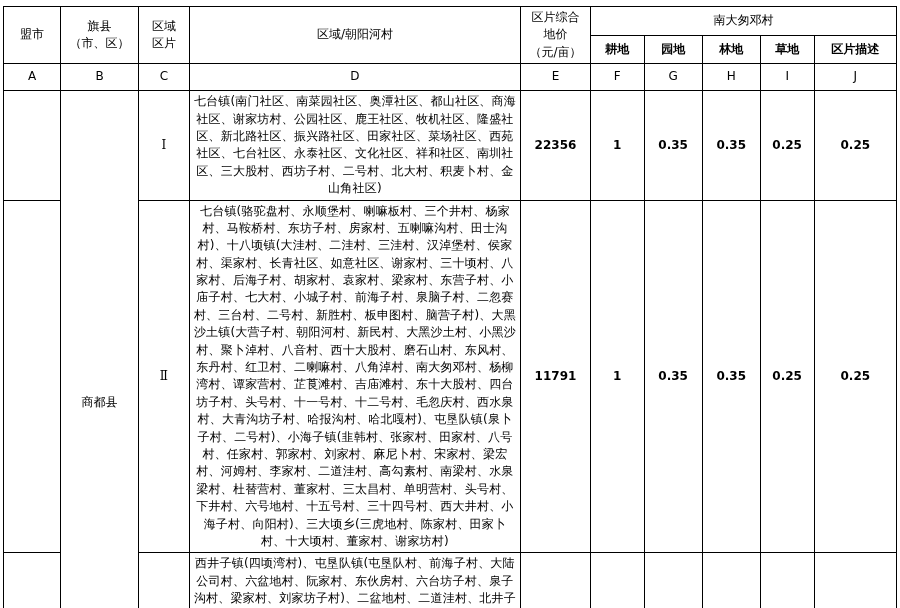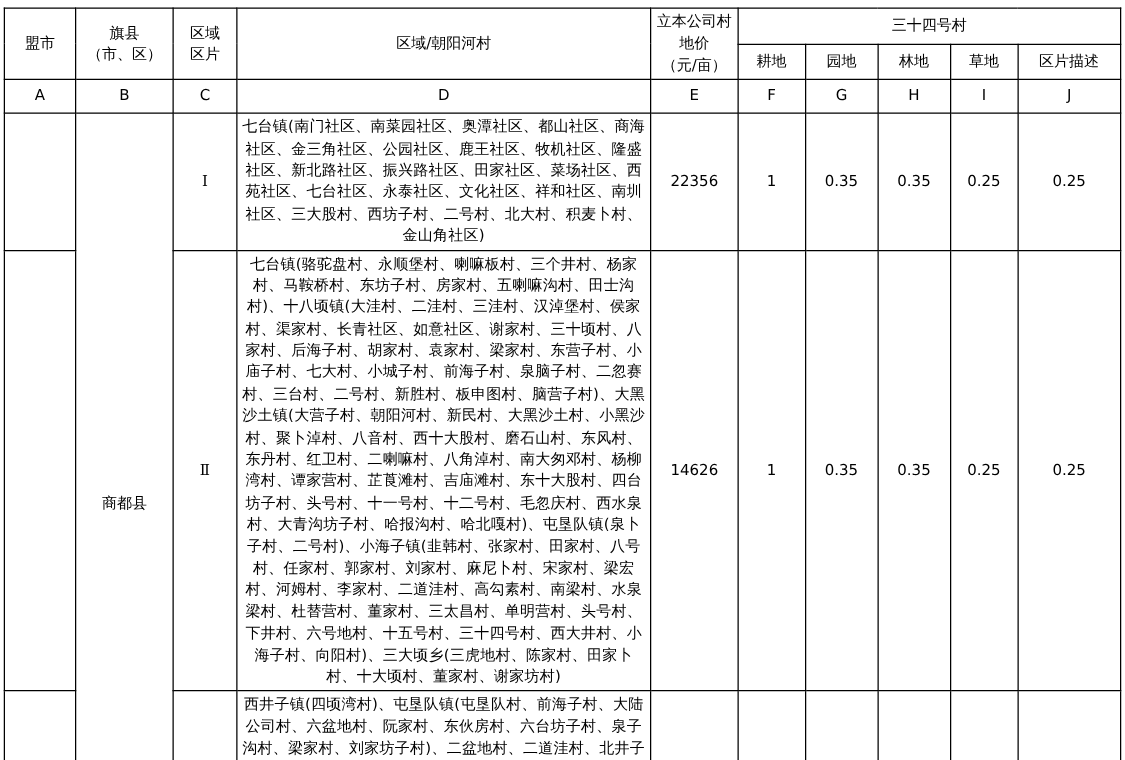--- a/index.html
+++ b/index.html
@@ -33,21 +33,21 @@
     font-size: 12px;
     line-height: 1.45;
     padding: 2px 3px;
   }
   th.hd {
     font-weight: normal;
     font-size: 12.5px;
     line-height: 1.35;
   }
   .hd-sub {
-    font-weight: normal;
+    font-weight: bold;
     font-size: 12.5px;
   }
   .letter-row td {
     font-size: 12.5px;
     height: 22px;
     font-family: "DejaVu Sans", "Liberation Sans", sans-serif;
   }
   td.desc {
     text-align: left;
     font-size: 12.3px;
@@ -59,20 +59,21 @@
   }
   td.zone {
     font-size: 13px;
     font-family: "DejaVu Serif", "Liberation Serif", serif;
   }
   td.county {
     font-size: 12.5px;
   }
   td.price, td.coef {
     font-size: 12.5px;
+    font-weight: bold;
   }
 </style>
 </head>
 <body>
 
 <div class="sheet">
   <table class="grid">
     <colgroup>
       <col style="width:54px">
       <col style="width:74px">
@@ -91,25 +92,25 @@
         <th class="hd" rowspan="2">
           <div>旗县</div>
           <div>（市、区）</div>
         </th>
         <th class="hd" rowspan="2">
           <div>区域</div>
           <div>区片</div>
         </th>
         <th class="hd" rowspan="2">区域/朝阳河村</th>
         <th class="hd" rowspan="2">
-          <div>立本公司村</div>
+          <div>区片综合</div>
           <div>地价</div>
           <div>（元/亩）</div>
         </th>
-        <th class="hd" colspan="5">三十四号村</th>
+        <th class="hd" colspan="5">南大匆邓村</th>
       </tr>
       <tr>
         <th class="hd-sub">耕地</th>
         <th class="hd-sub">园地</th>
         <th class="hd-sub">林地</th>
         <th class="hd-sub">草地</th>
         <th class="hd-sub">区片描述</th>
       </tr>
       <tr class="letter-row">
         <td>A</td>
@@ -122,33 +123,33 @@
         <td>H</td>
         <td>I</td>
         <td>J</td>
       </tr>
     </thead>
     <tbody>
       <tr>
         <td></td>
         <td class="county" rowspan="3">商都县</td>
         <td class="zone">Ⅰ</td>
-        <td class="desc">七台镇(南门社区、南菜园社区、奥潭社区、都山社区、商海社区、金三角社区、公园社区、鹿王社区、牧机社区、隆盛社区、新北路社区、振兴路社区、田家社区、菜场社区、西苑社区、七台社区、永泰社区、文化社区、祥和社区、南圳社区、三大股村、西坊子村、二号村、北大村、积麦卜村、金山角社区)</td>
+        <td class="desc">七台镇(南门社区、南菜园社区、奥潭社区、都山社区、商海社区、谢家坊村、公园社区、鹿王社区、牧机社区、隆盛社区、新北路社区、振兴路社区、田家社区、菜场社区、西苑社区、七台社区、永泰社区、文化社区、祥和社区、南圳社区、三大股村、西坊子村、二号村、北大村、积麦卜村、金山角社区)</td>
         <td class="price">22356</td>
         <td class="coef">1</td>
         <td class="coef">0.35</td>
         <td class="coef">0.35</td>
         <td class="coef">0.25</td>
         <td class="coef">0.25</td>
       </tr>
       <tr>
         <td></td>
         <td class="zone">Ⅱ</td>
         <td class="desc">七台镇(骆驼盘村、永顺堡村、喇嘛板村、三个井村、杨家村、马鞍桥村、东坊子村、房家村、五喇嘛沟村、田士沟村)、十八顷镇(大洼村、二洼村、三洼村、汉淖堡村、侯家村、渠家村、长青社区、如意社区、谢家村、三十顷村、八家村、后海子村、胡家村、袁家村、梁家村、东营子村、小庙子村、七大村、小城子村、前海子村、泉脑子村、二忽赛村、三台村、二号村、新胜村、板申图村、脑营子村)、大黑沙土镇(大营子村、朝阳河村、新民村、大黑沙土村、小黑沙村、聚卜淖村、八音村、西十大股村、磨石山村、东风村、东丹村、红卫村、二喇嘛村、八角淖村、南大匆邓村、杨柳湾村、谭家营村、芷莨滩村、吉庙滩村、东十大股村、四台坊子村、头号村、十一号村、十二号村、毛忽庆村、西水泉村、大青沟坊子村、哈报沟村、哈北嘎村)、屯垦队镇(泉卜子村、二号村)、小海子镇(韭韩村、张家村、田家村、八号村、任家村、郭家村、刘家村、麻尼卜村、宋家村、梁宏村、河姆村、李家村、二道洼村、高勾素村、南梁村、水泉梁村、杜替营村、董家村、三太昌村、单明营村、头号村、下井村、六号地村、十五号村、三十四号村、西大井村、小海子村、向阳村)、三大顷乡(三虎地村、陈家村、田家卜村、十大顷村、董家村、谢家坊村)</td>
-        <td class="price">14626</td>
+        <td class="price">11791</td>
         <td class="coef">1</td>
         <td class="coef">0.35</td>
         <td class="coef">0.35</td>
         <td class="coef">0.25</td>
         <td class="coef">0.25</td>
       </tr>
       <tr>
         <td></td>
         <td class="zone">Ⅲ</td>
         <td class="desc">西井子镇(四顷湾村)、屯垦队镇(屯垦队村、前海子村、大陆公司村、六盆地村、阮家村、东伙房村、六台坊子村、泉子沟村、梁家村、刘家坊子村)、二盆地村、二道洼村、北井子村、人头山村、大补龙村、乌彦沟村、黄家梁村、大五号村、顺城公司村、全家村、立本公司村、塚欠村、池家村、卯都图村)、玻璃忽镜乡(玻璃忽镜村、贲红沟村、元山子村、喇嘛勿拉村、二言淖村、超格敖包村、头号村、阳高村、沃图村、乌尼圪圪村、瓜坊子村、单坝沟村、押地坊村、三号村)、三大顷乡(苏木村、新海子村、长青沟村)</td>

